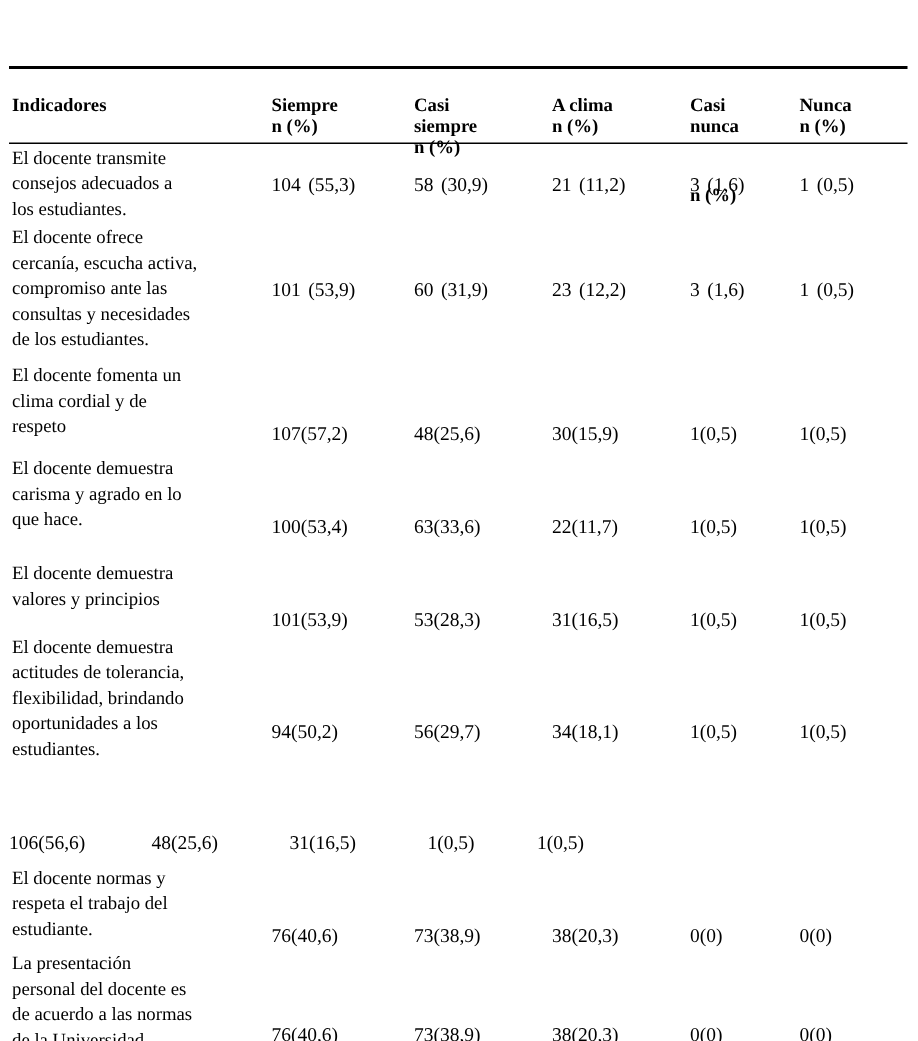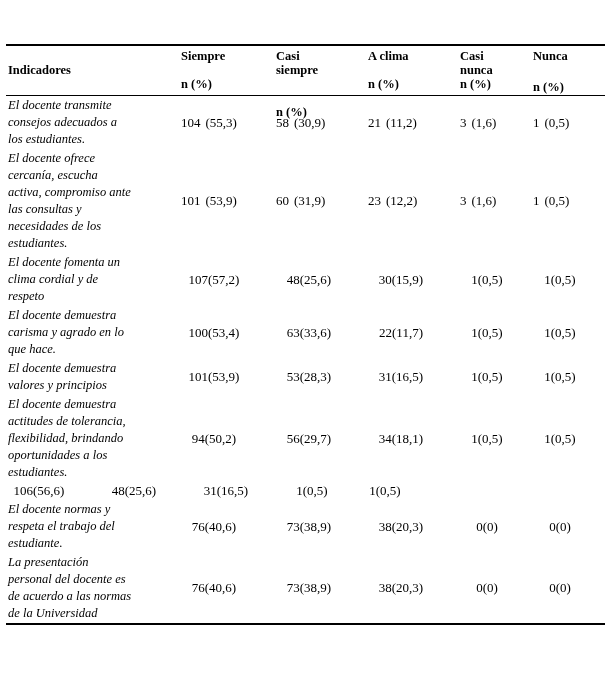--- a/index.html
+++ b/index.html
@@ -31,51 +31,51 @@
     align-items: center;
     font-weight: bold;
     font-size: 12.5px;
     padding-left: 2px;
     box-sizing: border-box;
   }
   .h-col {
     display: flex;
     flex-direction: column;
     justify-content: space-between;
-    padding: 3px 0 4px 0;
+    padding: 17px 0 4px 0;
     box-sizing: border-box;
     font-weight: bold;
     font-size: 12.5px;
     line-height: 14px;
   }
   .h-label { display: block; max-width: 58px; }
   .h-sub { display: block; }
   .col1 { width: 95px; }
-  .col2 { width: 92px; gap: 28px; }
+  .col2 { width: 92px; }
   .col3 { width: 92px; }
-  .col4 { width: 73px; }
-  .col5 { width: 70px; gap: 17px; }
+  .col4 { width: 73px; gap: 32px; }
+  .col5 { width: 70px; }
   
   .t-row {
     display: flex;
     align-items: center;
     padding: 1px 0;
   }
   .c-ind {
     width: 175px;
     box-sizing: border-box;
     padding-left: 2px;
     font-size: 12.5px;
     line-height: 17px;
   }
-  .ind-text { width: 124px; font-style: italic; }
+  .ind-text { width: 124px; }
   .c-num { font-size: 13px; box-sizing: border-box; }
   .cell-inner { display: flex; }
   .t-row.compact .cell-inner { gap: 5px; }
-  .t-row.spread .cell-inner { justify-content: center; }
+  .t-row.spread .cell-inner { justify-content: flex-start; margin-top: 44px; }
   .t-row.spread .col1 .cell-inner,
   .t-row.spread .col2 .cell-inner,
   .t-row.spread .col3 .cell-inner { width: 66px; }
   .t-row.spread .col4 .cell-inner,
   .t-row.spread .col5 .cell-inner { width: 54px; }
   .t-row.spread .c-num.col1 .cell-inner { width: 66px; }
 </style>
 </head>
 <body>
 

